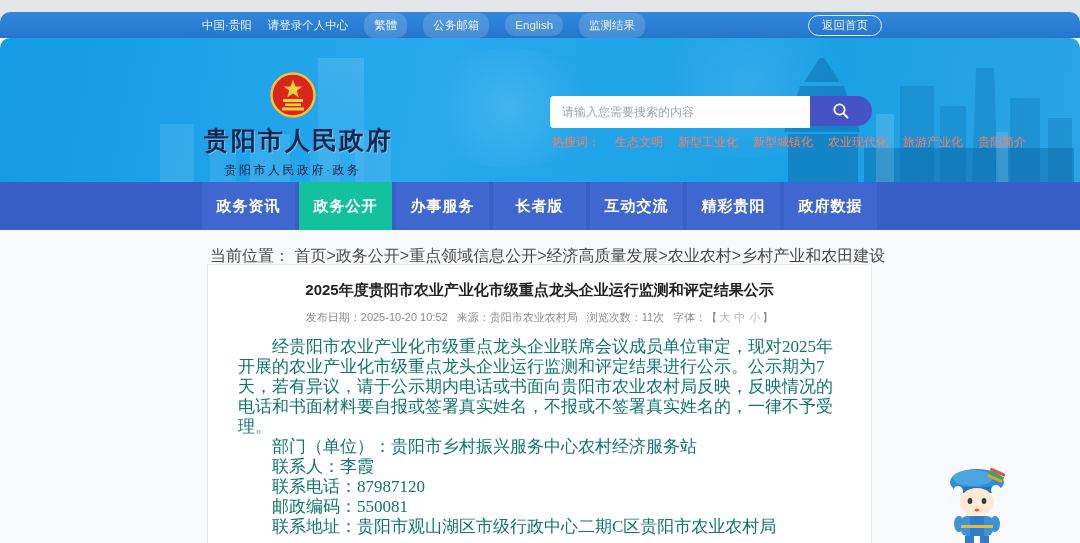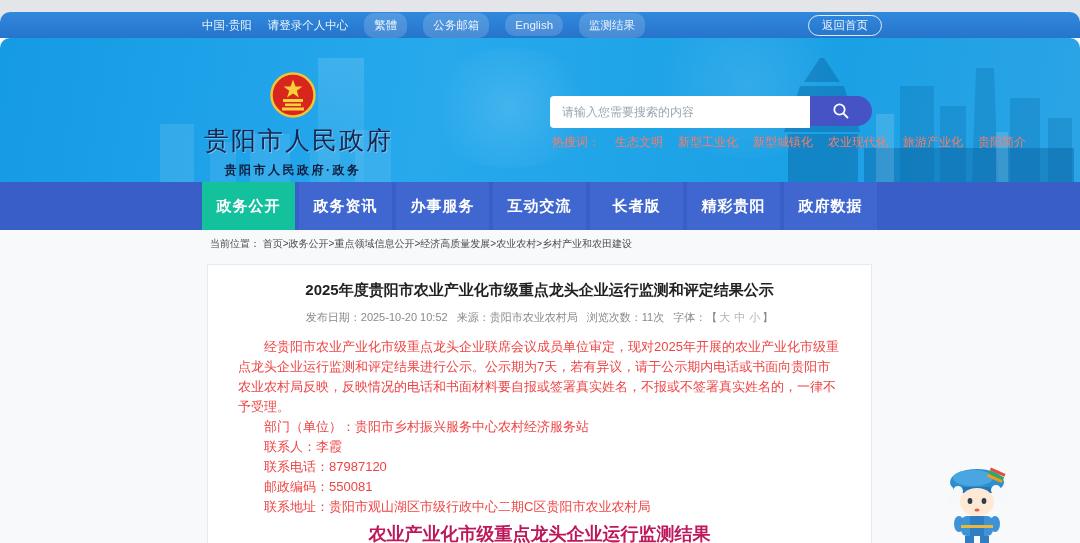--- a/index.html
+++ b/index.html
@@ -33,23 +33,23 @@
         linear-gradient(rgba(255,255,255,.09),rgba(255,255,255,.09)) 100px 100%/40px 48px no-repeat,
         linear-gradient(rgba(255,255,255,.07),rgba(255,255,255,.07)) 160px 100%/30px 34px no-repeat,
         linear-gradient(rgba(255,255,255,.09),rgba(255,255,255,.09)) 205px 100%/36px 52px no-repeat; }
   .tower-left { position:absolute; left:318px; top:20px; width:46px; height:124px;
                 background:linear-gradient(180deg,rgba(255,255,255,.13),rgba(255,255,255,.04)); }
   .skyline-right { position:absolute; right:0; bottom:0; }
 
   
   .logo { position:absolute; left:204px; top:34px; width:178px; text-align:center; }
   .emblem { width:46px; height:46px; margin:0 auto; }
-  .site-name { margin-top:2px; font-size:25px; font-weight:normal; color:#16254e;
+  .site-name { margin-top:2px; font-size:25px; font-weight:bold; color:#16254e;
                letter-spacing:2px; text-shadow:1px 1px 0 rgba(255,255,255,.30); white-space:nowrap; }
-  .site-sub { margin-top:5px; font-size:12px; font-weight:bold; color:#101c3c; letter-spacing:2.5px; }
+  .site-sub { margin-top:5px; font-size:12px; font-weight:normal; color:#101c3c; letter-spacing:2.5px; }
 
   
   .search-wrap { position:absolute; left:550px; top:58px; width:322px; height:30px; display:flex; }
   .search-input { flex:1; border:none; outline:none; border-radius:4px 0 0 4px; padding:16px 12px;
                   font-size:12px; color:#333; background:#fff; }
   .search-input::placeholder { color:#9aa6b3; }
   .search-btn { width:62px; border:none; background:#4653c5; border-radius:0 15px 15px 0;
                 cursor:pointer; display:flex; align-items:center; justify-content:center; }
   .hotwords { position:absolute; left:552px; top:96px; display:flex; gap:15px;
               font-size:12px; color:#ff7a66; white-space:nowrap; }
@@ -57,30 +57,30 @@
   .hotwords .hw-label { cursor:default; }
 
   
   .nav { position:absolute; top:170px; left:0; right:0; height:48px; background:#3a5ec7; z-index:3; }
   .nav-inner { margin-left:202px; display:flex; gap:4px; height:48px; }
   .nav-tab { width:93px; height:48px; line-height:48px; text-align:center; background:#4067cf;
              color:#fff; font-size:15px; font-weight:bold; cursor:pointer; letter-spacing:1px; }
   .nav-tab.active { background:#13c19c; }
 
   
-  .breadcrumb { position:absolute; left:210px; top:225px; font-size:10px; color:#4a4a4a; }
+  .breadcrumb { position:absolute; left:210px; top:234px; font-size:16px; color:#4a4a4a; }
   .breadcrumb .bc-path { cursor:pointer; }
 
   .whitebox { position:absolute; left:207px; top:252px; width:665px; height:380px;
               background:#fff; border:1px solid #e7e9eb; }
   .art-title { margin-top:16px; text-align:center; font-size:15px; font-weight:bold; color:#222; }
   .art-meta { margin-top:10px; text-align:center; font-size:11px; color:#8a8a8a; }
   .art-meta .seg { margin-left:6px; }
   .art-meta .fs { color:#b3b3b3; cursor:pointer; margin:0 2px; }
-  .art-body { margin:12px 30px 0; font-size:13px; line-height:20px; color:#ef4444; }
+  .art-body { margin:12px 30px 0; font-size:17px; line-height:20px; color:#0f766e;font-family:Liberation Serif, serif; }
   .art-body p { text-indent:2em; }
   .tbl-caption { margin-top:5px; text-align:center; font-size:18px; font-weight:bold; color:#be185d; }
   table.result { width:620px; margin:5px auto 0; border-collapse:collapse; font-size:12px; color:#333; }
   table.result td, table.result th { border:1px solid #c5c5c5; height:24px; text-align:center;
                                      font-weight:normal; padding:0 4px; }
   .col-idx { width:54px; } .col-name { width:377px; } .col-res { width:189px; }
 
   .mascot { position:absolute; left:933px; top:450px; width:84px; height:88px; z-index:5; cursor:pointer; }
 </style>
 </head>
@@ -155,25 +155,25 @@
       <span>新型工业化</span>
       <span>新型城镇化</span>
       <span>农业现代化</span>
       <span>旅游产业化</span>
       <span>贵阳简介</span>
     </div>
   </div>
 
   <div class="nav">
     <div class="nav-inner">
+      <div class="nav-tab">政务资讯</div>
       <div class="nav-tab active">政务公开</div>
-      <div class="nav-tab">政务资讯</div>
       <div class="nav-tab">办事服务</div>
+      <div class="nav-tab">长者版</div>
       <div class="nav-tab">互动交流</div>
-      <div class="nav-tab">长者版</div>
       <div class="nav-tab">精彩贵阳</div>
       <div class="nav-tab">政府数据</div>
     </div>
   </div>
 
   <div class="breadcrumb">
     <span>当前位置：</span>
     <span class="bc-path">首页&gt;政务公开&gt;重点领域信息公开&gt;经济高质量发展&gt;农业农村&gt;乡村产业和农田建设</span>
   </div>
 

